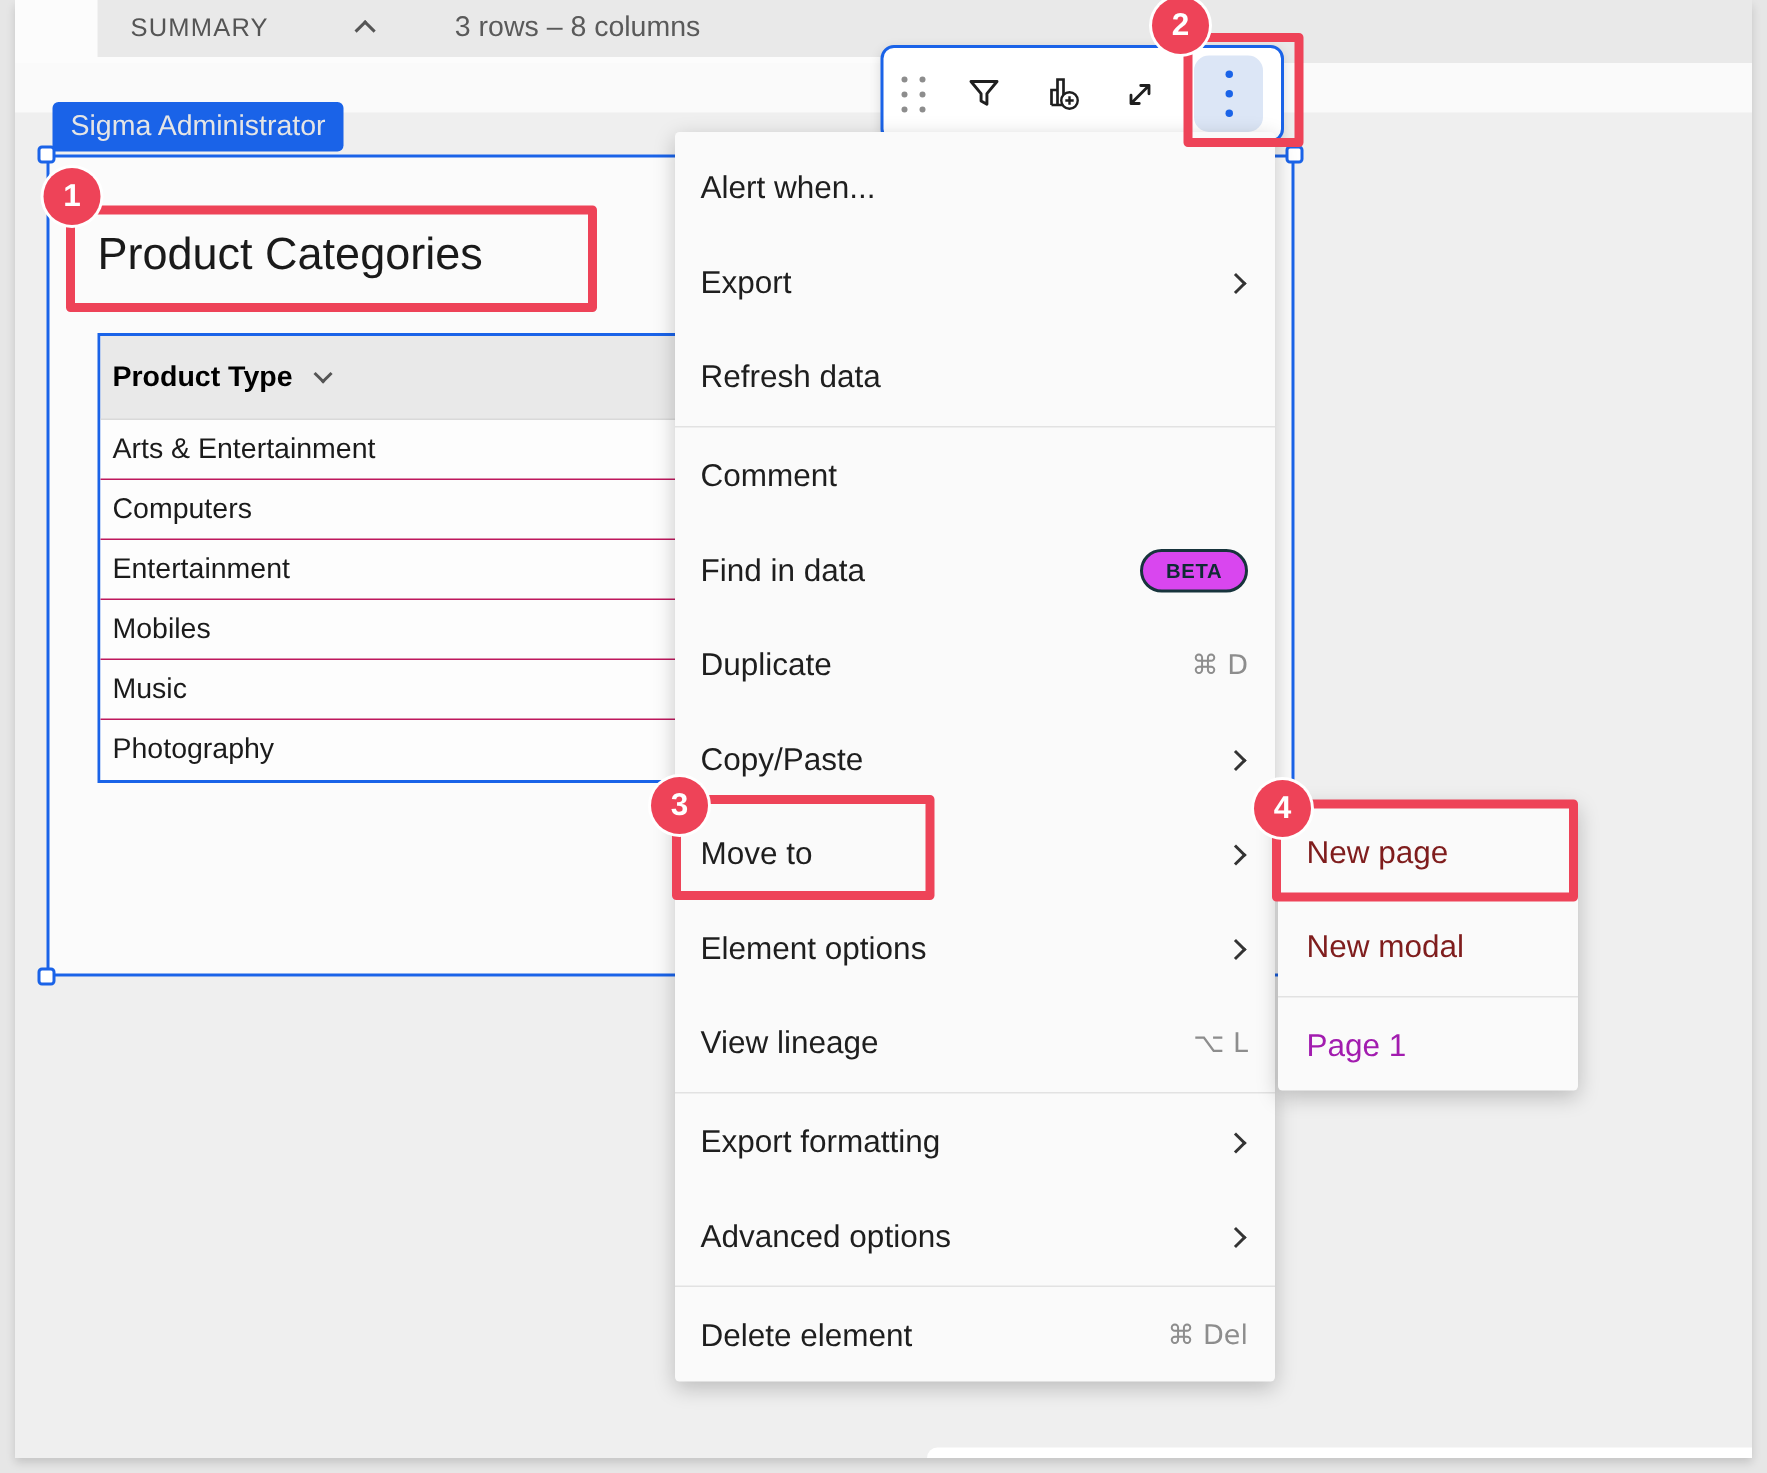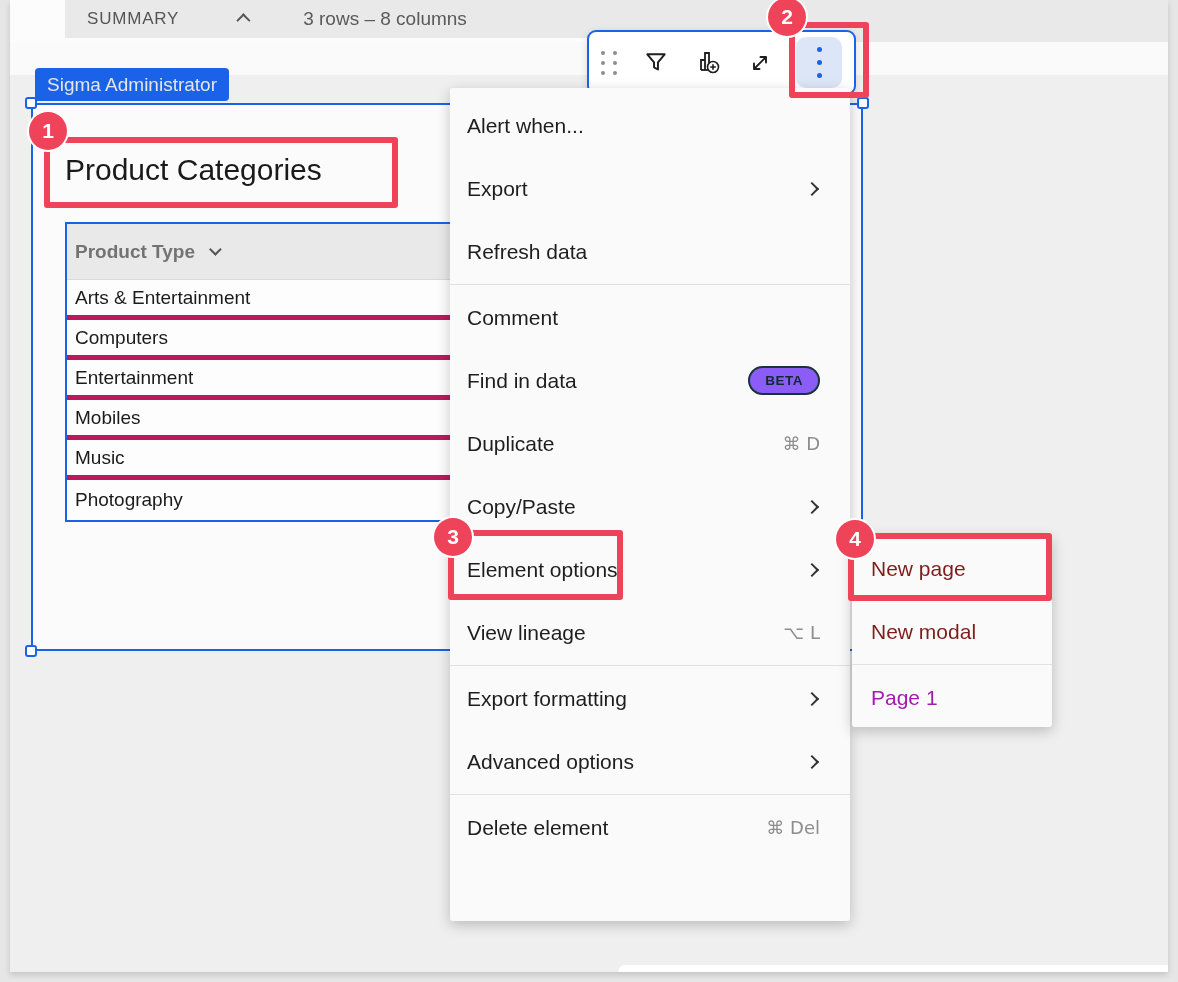--- a/index.html
+++ b/index.html
@@ -41,51 +41,51 @@
           border:2px solid #1a63e8; z-index:2; }
   .handle { width:12px; height:12px; background:#fff; border:2px solid #1a63e8;
             border-radius:3px; z-index:4; }
   .h-tl { left:25px; top:97px; } .h-tr { left:857px; top:97px; } .h-bl { left:25px; top:645px; }
 
   .el-title { left:65px; top:153px; font-size:30px; color:#1a1a1a; z-index:2; }
 
   
   .dtable { left:65px; top:222px; width:757px; border:2px solid #1a63e8; background:#fff; z-index:2; }
   .thead { height:56px; background:#e9e9e9; display:flex; align-items:center;
-           padding-left:8px; font-size:19px; font-weight:bold; color:#737373;
+           padding-left:8px; font-size:19px; font-weight:bold; color:#000000;
            border-bottom:1px solid #d9d9d9; }
   .chev-down { width:9px; height:9px; border-left:2px solid #555; border-bottom:2px solid #555;
                transform:rotate(-45deg) translateY(-3px); margin-left:18px; display:inline-block; }
   .trow { height:40px; display:flex; align-items:center; padding-left:8px;
-          font-size:19px; color:#1b1b1b; border-bottom:5px solid #be185d; background:#fdfdfd; }
+          font-size:19px; color:#1b1b1b; border-bottom:1px solid #be185d; background:#fdfdfd; }
   .trow:last-child { border-bottom:none; }
 
   
   .toolbar { left:587px; top:30px; width:269px; height:65px; background:#fff;
              border:2px solid #1a63e8; border-radius:9px; z-index:5;
              display:flex; align-items:center; justify-content:space-between;
              padding:0 12px; box-shadow:0 2px 8px rgba(0,0,0,.12); }
   .drag-dots { display:grid; grid-template-columns:repeat(2,5px); grid-gap:6px 7px; }
   .drag-dots i { width:4px; height:4px; border-radius:50%; background:#8d8d8d; }
   .tool-icon svg { display:block; }
   .kebab-btn { width:46px; height:51px; background:#dce6f6; border-radius:10px;
                display:flex; flex-direction:column; align-items:center; justify-content:center; gap:8px; }
   .kebab-btn i { width:5px; height:5px; border-radius:50%; background:#1a63e8; }
 
   
   .menu { left:450px; top:88px; width:400px; height:833px; background:#fafafa;
           border-radius:3px; box-shadow:0 4px 14px rgba(0,0,0,.22); z-index:6;
           padding-top:6px; }
   .mi { height:63px; display:flex; align-items:center; justify-content:space-between;
-        padding:0 30px 0 17px; font-size:21px; color:#1e1e1e; }
+        padding:0 18px 0 17px; font-size:21px; color:#1e1e1e; }
   .mi-divider { border-top:1px solid #e2e2e2; margin:1px 0; }
   .chev-right { width:10px; height:10px; border-top:2px solid #333; border-right:2px solid #333;
                 transform:rotate(45deg); margin-right:3px; }
   .shortcut { color:#8d8d8d; font-size:18px; font-family:"DejaVu Sans", sans-serif; }
-  .beta-pill { background:#8b5cf6; border:2px solid #17343c; border-radius:999px;
+  .beta-pill { background:#d946ef; border:2px solid #17343c; border-radius:999px;
                font-size:13.5px; font-weight:bold; letter-spacing:.5px; color:#0e2b33;
                padding:5px 15px; }
 
   
   .submenu { left:852px; top:535px; width:200px; height:192px; background:#fafafa;
              border-radius:3px; box-shadow:0 4px 14px rgba(0,0,0,.22); z-index:7; padding-top:2px; }
   .smi { height:63px; display:flex; align-items:center; padding:0 19px; font-size:21px; color:#7f1d1d; }
   .smi.disabled { color:#a21caf; }
 
   
@@ -199,20 +199,24 @@
   </div>
   <div class="mi">
     <span>Duplicate</span>
     <span class="shortcut">⌘ D</span>
   </div>
   <div class="mi">
     <span>Copy/Paste</span>
     <span class="chev-right"></span>
   </div>
   <div class="mi">
+    <span>Move to</span>
+    <span class="chev-right"></span>
+  </div>
+  <div class="mi">
     <span>Element options</span>
     <span class="chev-right"></span>
   </div>
   <div class="mi">
     <span>View lineage</span>
     <span class="shortcut">⌥ L</span>
   </div>
   <div class="mi-divider"></div>
   <div class="mi">
     <span>Export formatting</span>

